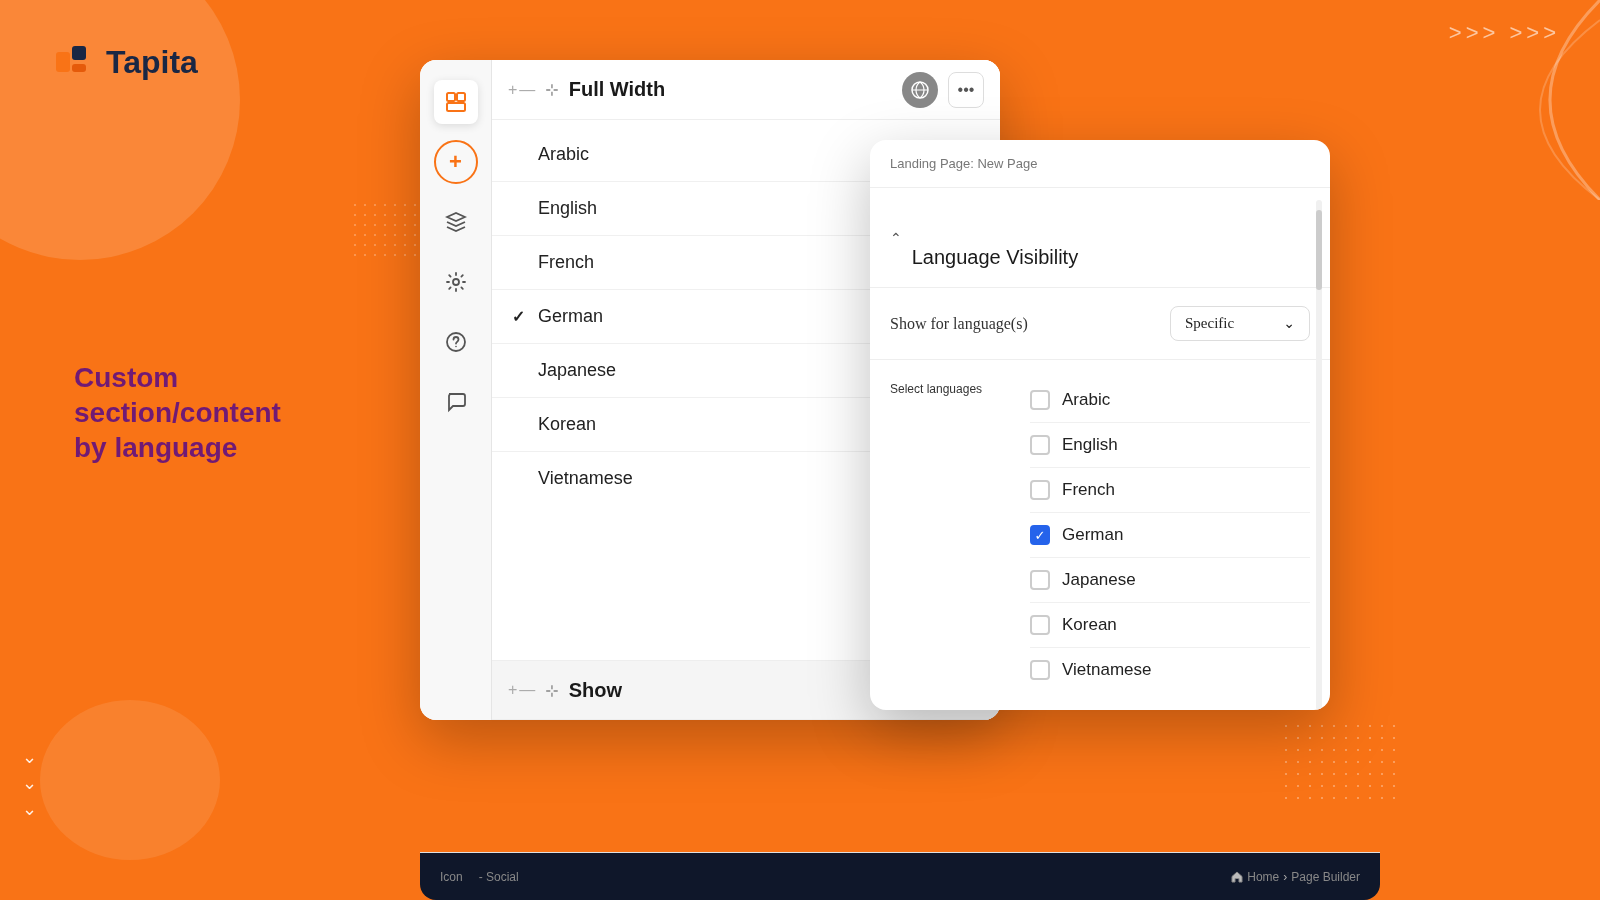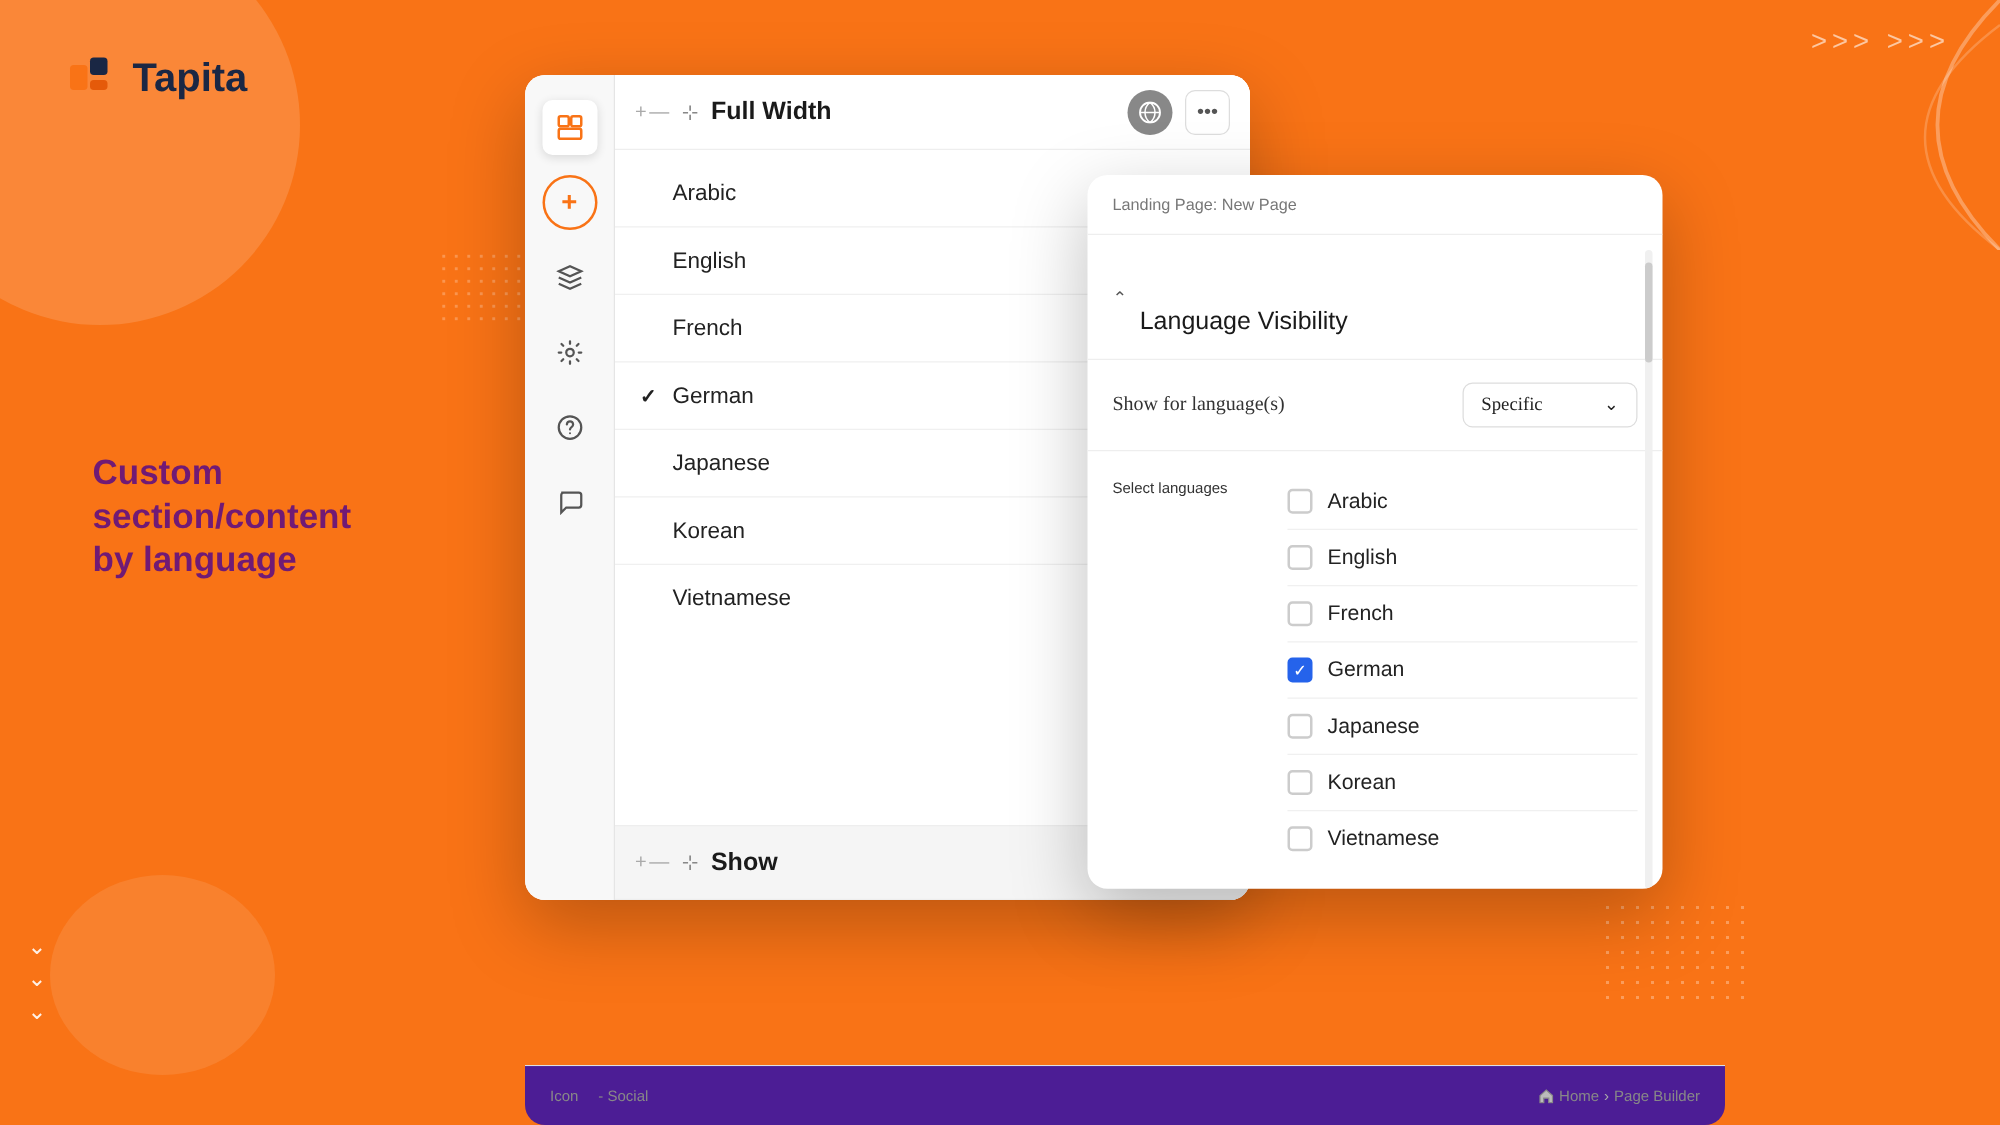--- a/index.html
+++ b/index.html
@@ -359,21 +359,21 @@
       border-radius: 3px;
     }
 
     
     .bottom-bar {
       position: absolute;
       bottom: 0;
       left: 420px;
       width: 960px;
       height: 48px;
-      background: #4c1d95;
+      background: #0f172a;
       border-top: 1px solid #e0e0e0;
       display: flex;
       align-items: center;
       padding: 0 20px;
       gap: 16px;
       font-size: 12px;
       color: #888;
       border-radius: 0 0 16px 16px;
     }
     .breadcrumb-item {

